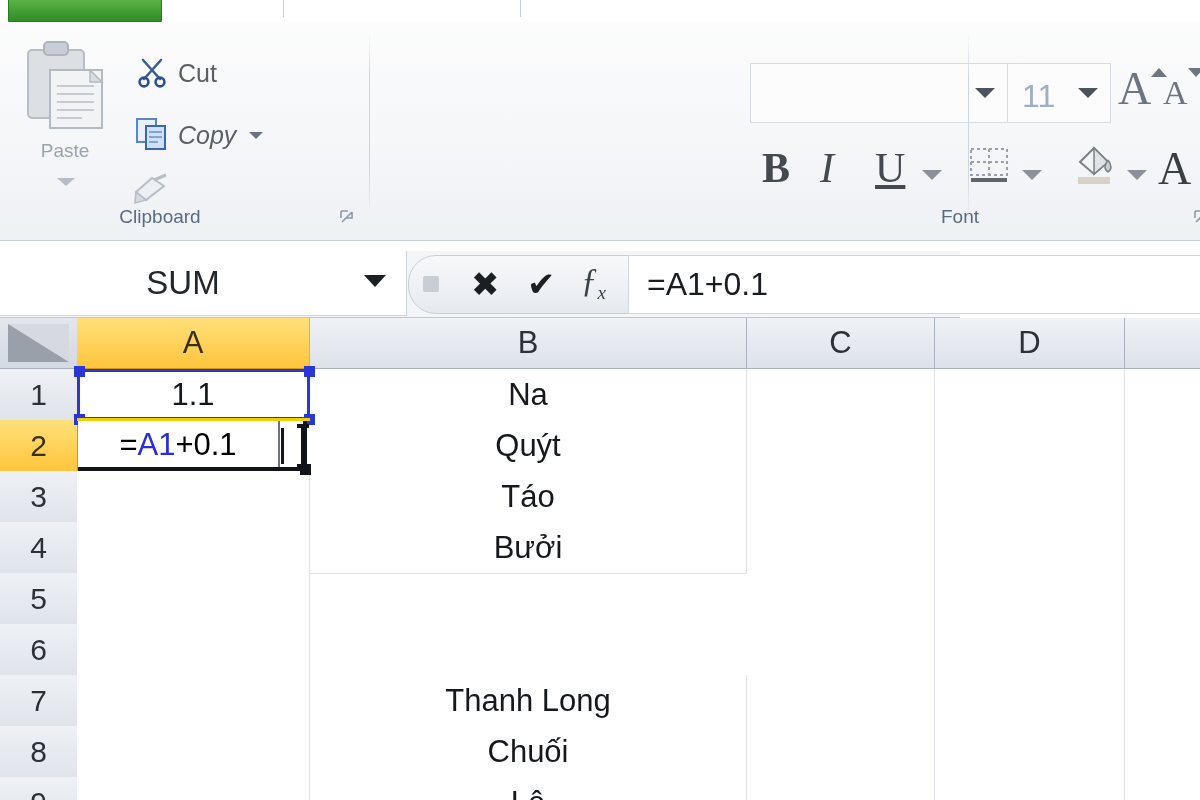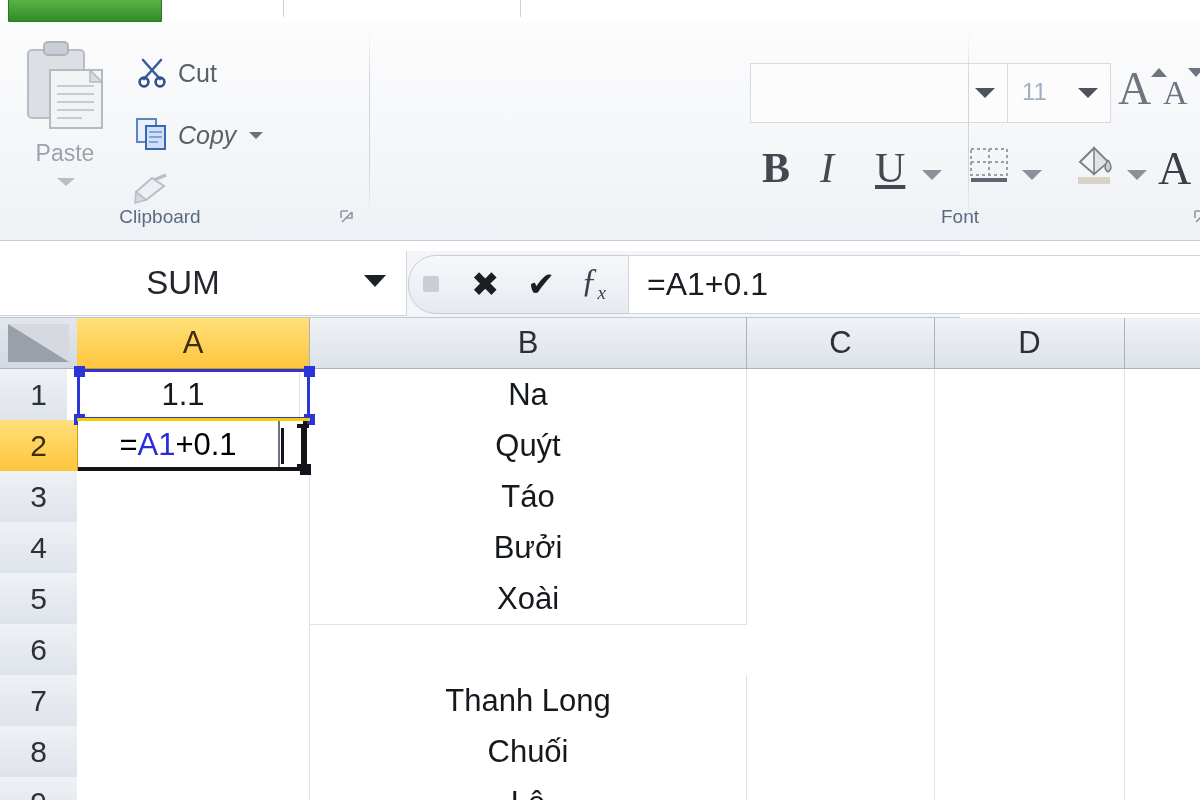--- a/index.html
+++ b/index.html
@@ -25,32 +25,32 @@
 
   .grp{position:absolute;top:0;height:218px;}
   .grp-label{position:absolute;bottom:12px;width:100%;text-align:center;
     font-size:19px;color:#5a6b80;}
   .grp-div{position:absolute;top:8px;width:1px;height:188px;
     background:linear-gradient(to bottom,rgba(200,208,218,0),#cfd6e0 25%,#cfd6e0 75%,rgba(200,208,218,0));}
   .launcher{position:absolute;bottom:14px;width:18px;height:18px;color:#8e99a8;font-size:16px;line-height:18px;}
 
   
   .paste-btn{position:absolute;left:10px;top:6px;width:110px;height:185px;}
-  .paste-label{position:absolute;left:0;top:112px;width:110px;text-align:center;font-size:23px;color:#9aa3ae;}
+  .paste-label{position:absolute;left:0;top:112px;width:110px;text-align:center;font-size:19px;color:#9aa3ae;}
   .paste-caret{position:absolute;left:47px;top:150px;width:0;height:0;border-left:9px solid transparent;border-right:9px solid transparent;border-top:8px solid #b6bdc6;}
   .clipboard-icon{position:absolute;left:14px;top:10px;}
   .cmd{position:absolute;display:flex;align-items:center;gap:9px;}
   .cmd .t{font-size:25px;color:#5b5f66;white-space:nowrap;}
   .cmd .t.dim{color:#b7bcc4;}
   .caret-sm{width:0;height:0;border-left:7px solid transparent;border-right:7px solid transparent;border-top:7px solid #6a7280;margin-left:4px;}
 
   
   .fontbox{position:absolute;left:380px;top:41px;width:258px;height:58px;background:#fcfcfd;border:1px solid #d6dbe2;}
   .sizebox{position:absolute;left:637px;top:41px;width:102px;height:58px;background:#fcfcfd;border:1px solid #d6dbe2;}
-  .size-val{position:absolute;left:14px;top:14px;font-size:24px;color:#9fb0c4;}
+  .size-val{position:absolute;left:14px;top:14px;font-size:32px;color:#9fb0c4;}
   .ddcaret{position:absolute;width:0;height:0;border-left:10px solid transparent;border-right:10px solid transparent;border-top:10px solid #4c535c;}
   .bigA{position:absolute;font-family:"Liberation Serif",serif;color:#6e7480;}
   .fmtbtn{position:absolute;font-family:"Liberation Serif",serif;color:#44484f;}
 
   
   .fbar{position:absolute;left:0;top:251px;width:960px;height:66px;background:#f3f5f8;border-bottom:1px solid #bfc7d2;}
   .namebox{position:absolute;left:0;top:0;width:406px;height:64px;background:#fff;border:1px solid #cfd6e0;border-left:none;border-top:none;display:flex;align-items:center;}
   .namebox .nb-text{flex:1;text-align:center;font-size:33px;color:#23262b;padding-right:40px;}
   .fb-btns{position:absolute;left:408px;top:4px;width:220px;height:57px;
     background:linear-gradient(to bottom,#f7f8fa,#e6eaf0);border:1px solid #c7ced8;border-radius:28px 0 0 28px;}
@@ -323,21 +323,21 @@
     <div class="rowhead" style="top:357px;">
         <span>7</span>
       </div>
     <div class="rowhead" style="top:408px;">
         <span>8</span>
       </div>
     <div class="rowhead" style="top:459px;">
         <span>9</span>
       </div>
 
-    <div class="cell" style="left:67px;top:51px;width:232px;">
+    <div class="cell" style="left:77px;top:51px;width:232px;">
       <span>1.1</span>
     </div>
     <div class="cell" style="left:77px;top:153px;width:232px;"></div>
     <div class="cell" style="left:77px;top:204px;width:232px;"></div>
     <div class="cell" style="left:77px;top:255px;width:232px;"></div>
     <div class="cell" style="left:77px;top:306px;width:232px;"></div>
     <div class="cell" style="left:77px;top:357px;width:232px;"></div>
     <div class="cell" style="left:77px;top:408px;width:232px;"></div>
     <div class="cell" style="left:77px;top:459px;width:232px;"></div>
 
@@ -345,23 +345,20 @@
         <span>Na</span>
       </div>
     <div class="cell" style="left:310px;top:102px;width:436px;">
         <span>Quýt</span>
       </div>
     <div class="cell" style="left:310px;top:153px;width:436px;">
         <span>Táo</span>
       </div>
     <div class="cell" style="left:310px;top:204px;width:436px;">
         <span>Bưởi</span>
-      </div>
-    <div class="cell" style="left:310px;top:255px;width:436px;">
-        <span>Xoài</span>
       </div>
     <div class="cell" style="left:310px;top:357px;width:436px;">
         <span>Thanh Long</span>
       </div>
     <div class="cell" style="left:310px;top:408px;width:436px;">
         <span>Chuối</span>
       </div>
     <div class="cell" style="left:310px;top:459px;width:436px;">
         <span>Lê</span>
       </div>

